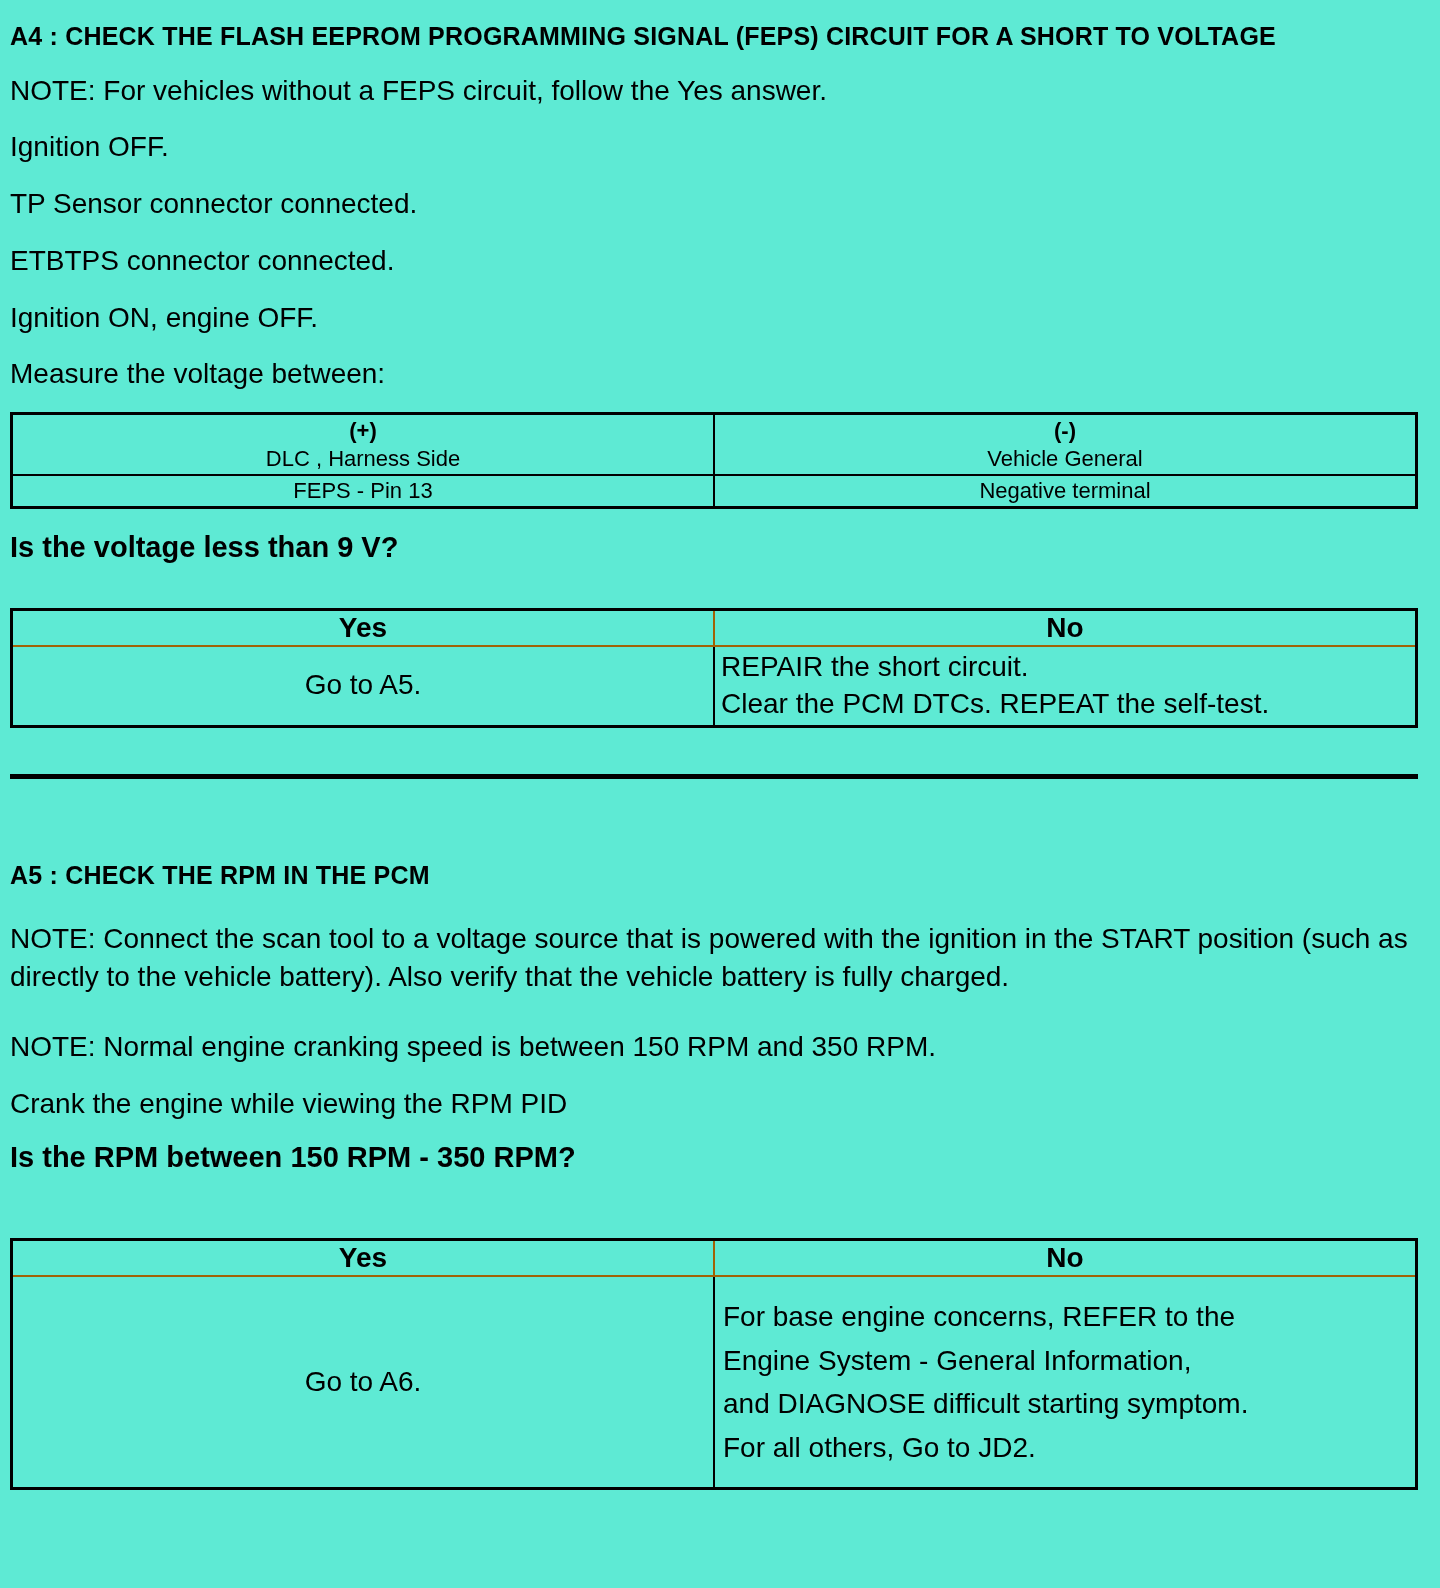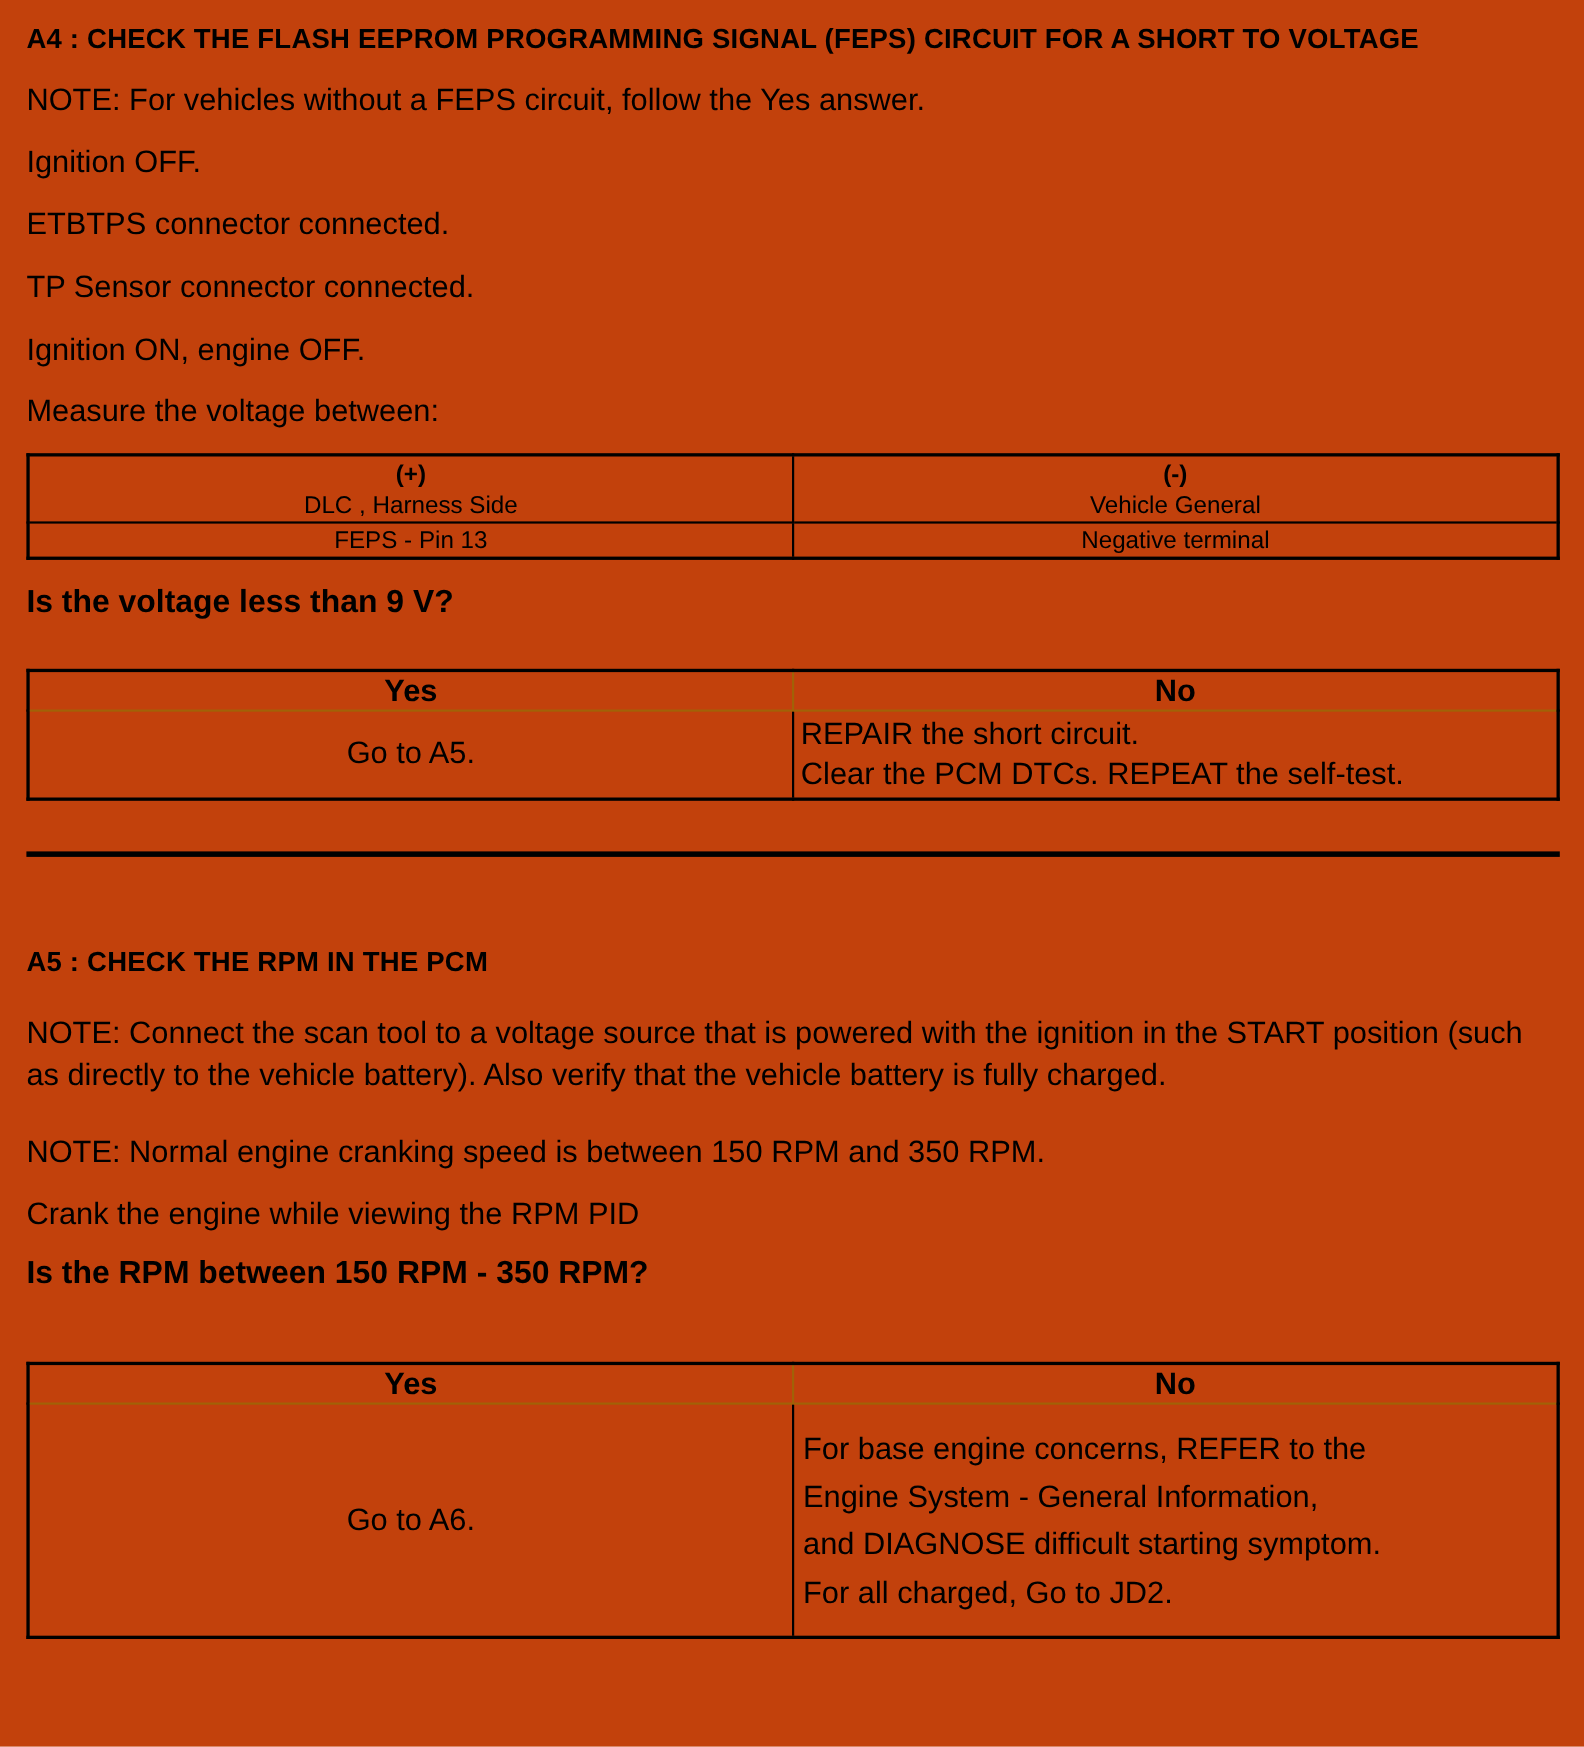--- a/index.html
+++ b/index.html
@@ -6,23 +6,23 @@
     margin: 0;
     padding: 0;
     background: #ffffff;
     color: #000000;
     font-family: "Liberation Sans", sans-serif;
   }
   .page {
     width: 1440px;
     height: 1588px;
     box-sizing: border-box;
-    padding: 14px 22px 0 24px;
+    padding: 14px 22px 0 10px;
     overflow: hidden;
-    background: #c2410c;
+    background: #5eead4;
   }
   .section-heading {
     font-size: 25px;
     font-weight: bold;
     line-height: 1.5;
     margin: 4px 0 16px 0;
     letter-spacing: 0.2px;
   }
   .body-line {
     font-size: 28px;
@@ -98,22 +98,22 @@
 </style>
 </head>
 <body>
 
 <div class="page">
 
   <div class="section-heading">A4 : CHECK THE FLASH EEPROM PROGRAMMING SIGNAL (FEPS) CIRCUIT FOR A SHORT TO VOLTAGE</div>
 
   <div class="body-line">NOTE: For vehicles without a FEPS circuit, follow the Yes answer.</div>
   <div class="body-line">Ignition OFF.</div>
+  <div class="body-line">TP Sensor connector connected.</div>
   <div class="body-line">ETBTPS connector connected.</div>
-  <div class="body-line">TP Sensor connector connected.</div>
   <div class="body-line">Ignition ON, engine OFF.</div>
   <div class="body-line">Measure the voltage between:</div>
 
   <table class="measure-table">
     <tbody>
       <tr>
         <td>
           <div class="cell-symbol">(+)</div>
           <div>DLC , Harness Side</div>
         </td>
@@ -162,19 +162,19 @@
       <tr>
         <th>Yes</th>
         <th>No</th>
       </tr>
       <tr>
         <td class="yes-cell">Go to A6.</td>
         <td class="no-cell">
           <div>For base engine concerns, REFER to the</div>
           <div>Engine System - General Information,</div>
           <div>and DIAGNOSE difficult starting symptom.</div>
-          <div>For all charged, Go to JD2.</div>
+          <div>For all others, Go to JD2.</div>
         </td>
       </tr>
     </tbody>
   </table>
 
 </div>
 
 </body></html>

